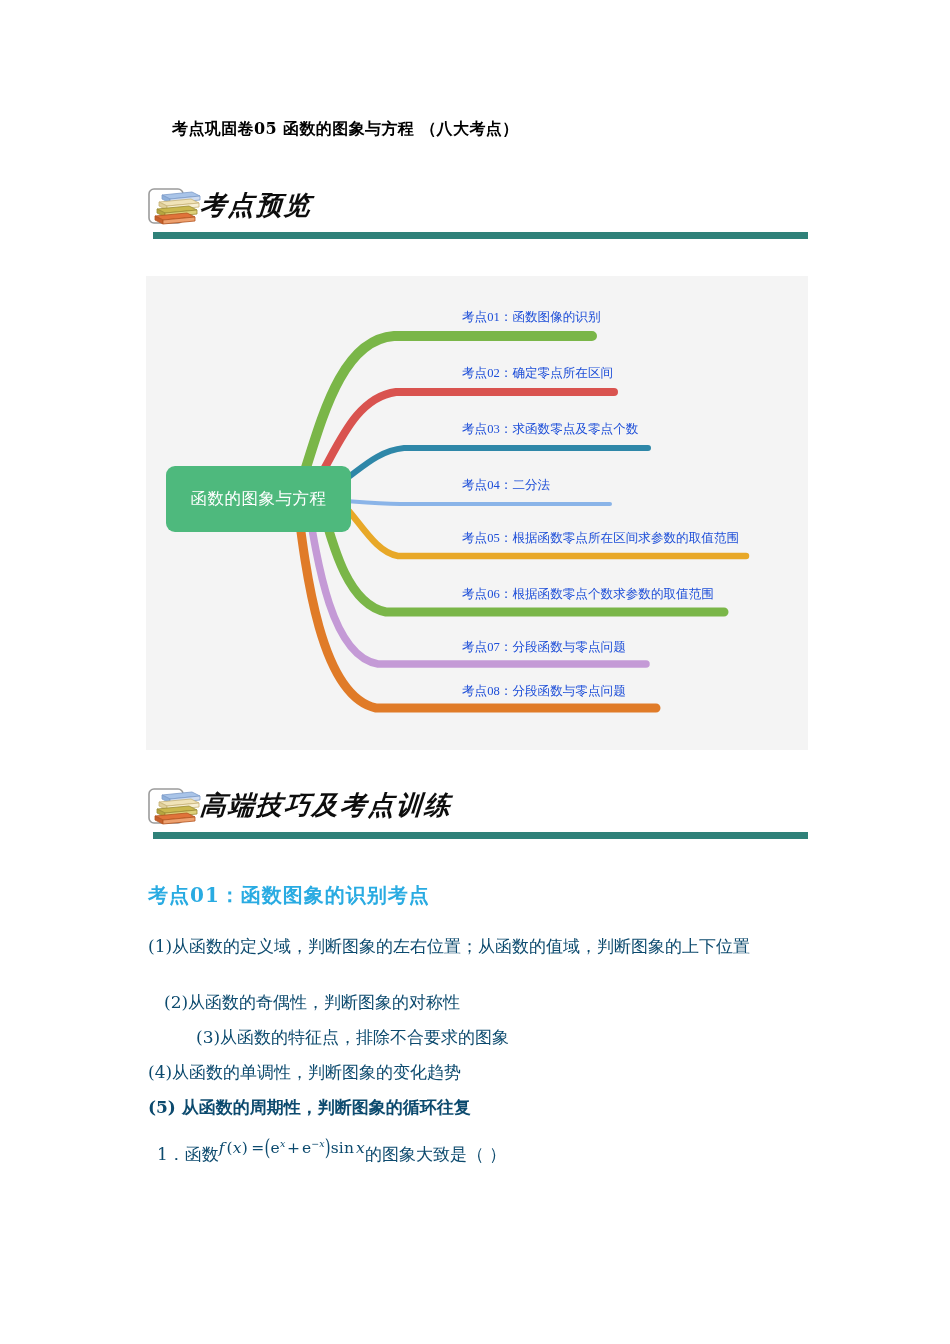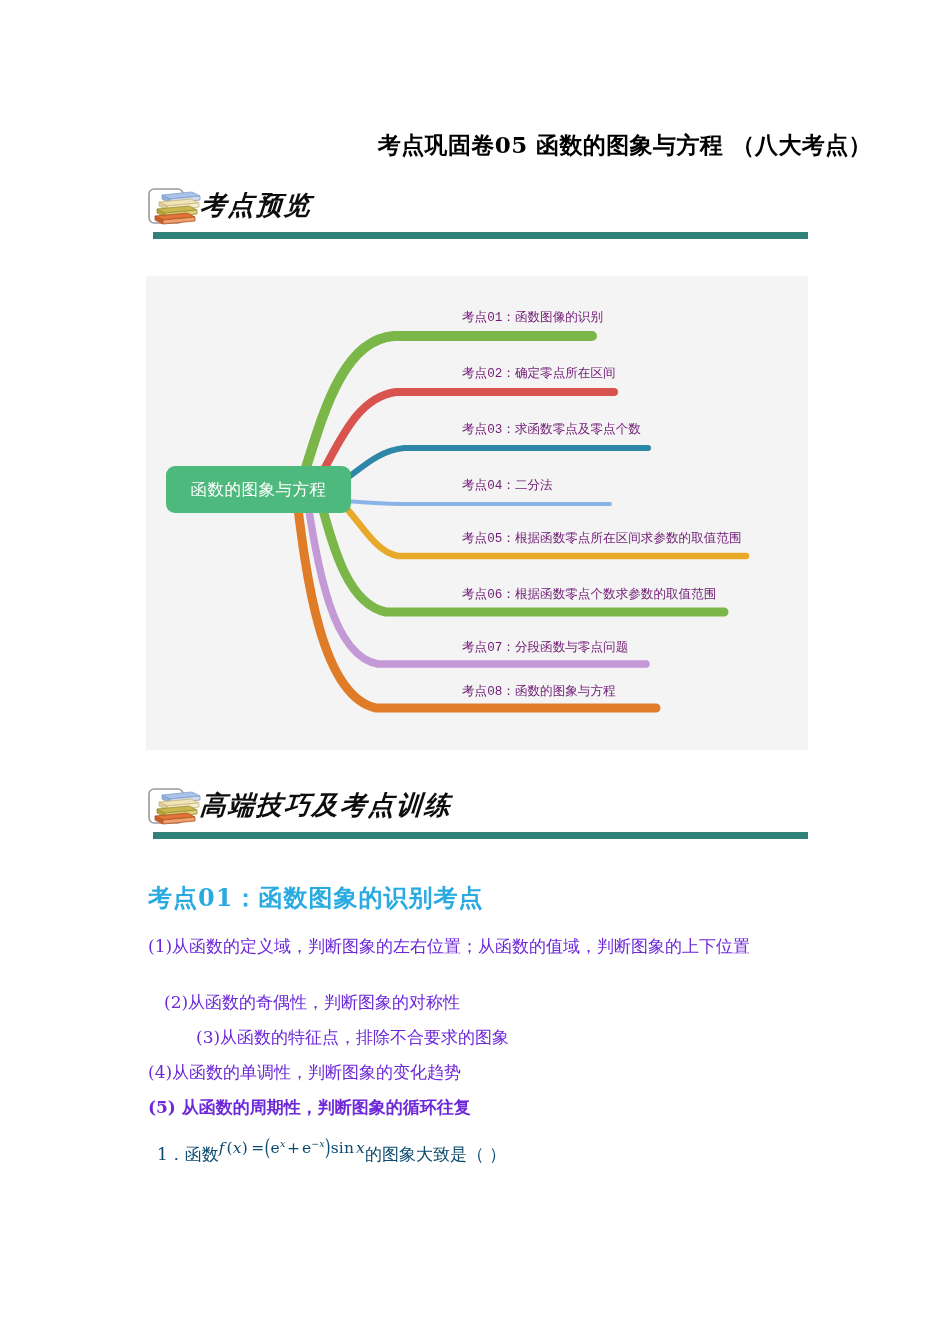--- a/index.html
+++ b/index.html
@@ -20,30 +20,29 @@
     position: absolute;
     left: 0; top: 0;
     width: 950px;
     height: 1344px;
   }
 
   
   .doc-title {
     position: absolute;
     left: 172px;
-    top: 128px;
+    top: 112px;
     width: 700px;
     font-family: "DejaVu Serif", "Liberation Serif", serif;
     font-weight: bold;
-    font-size: 23px;
+    font-size: 16px;
     letter-spacing: 0.4px;
     line-height: 34px;
     color: #000000;
     white-space: nowrap;
-    text-align: right;
   }
 
   
   .section-head {
     position: absolute;
     left: 148px;
   }
   .book-icon {
     position: absolute;
     left: 0;
@@ -82,63 +81,63 @@
     position: absolute;
     left: 0; top: 0;
     width: 662px;
     height: 474px;
   }
   .mm-center {
     position: absolute;
     left: 20px;
     top: 190px;
     width: 185px;
-    height: 47px;
+    height: 66px;
     background: #4eb97d;
     border-radius: 9px;
     display: flex;
     align-items: center;
     justify-content: center;
     z-index: 5;
   }
   .mm-center-label {
     font-family: "DejaVu Sans", "Liberation Sans", sans-serif;
     font-size: 16.5px;
     color: #ffffff;
     letter-spacing: 0.5px;
     white-space: nowrap;
   }
   .mm-leaf {
     position: absolute;
-    font-family: Liberation Mono, monospace;
+    font-family: Liberation Serif, serif;
     font-size: 12.6px;
-    color: #701a75;
+    color: #1d4ed8;
     white-space: nowrap;
     z-index: 4;
   }
 
   
   .kp-heading {
     position: absolute;
     left: 148px;
     font-family: "DejaVu Serif", "Liberation Serif", serif;
     font-weight: bold;
-    font-size: 24px;
+    font-size: 20px;
     letter-spacing: 1px;
     color: #29abe2;
     white-space: nowrap;
   }
   .para {
     position: absolute;
     left: 148px;
     width: 620px;
     font-family: "DejaVu Serif", "Liberation Serif", serif;
     font-size: 17px;
     line-height: 28px;
-    color: #6d28d9;
+    color: #0c4a6e;
   }
   .q-line {
     position: absolute;
     left: 157px;
     width: 660px;
     font-family: "DejaVu Serif", "Liberation Serif", serif;
     font-size: 17px;
     color: #0c4a6e;
     white-space: nowrap;
   }
@@ -223,21 +222,21 @@
       <span class="mm-center-label">函数的图象与方程</span>
     </div>
 
     <div class="mm-leaf" style="left:316px; top:33px;">考点01：函数图像的识别</div>
     <div class="mm-leaf" style="left:316px; top:89px;">考点02：确定零点所在区间</div>
     <div class="mm-leaf" style="left:316px; top:145px;">考点03：求函数零点及零点个数</div>
     <div class="mm-leaf" style="left:316px; top:201px;">考点04：二分法</div>
     <div class="mm-leaf" style="left:316px; top:254px;">考点05：根据函数零点所在区间求参数的取值范围</div>
     <div class="mm-leaf" style="left:316px; top:310px;">考点06：根据函数零点个数求参数的取值范围</div>
     <div class="mm-leaf" style="left:316px; top:363px;">考点07：分段函数与零点问题</div>
-    <div class="mm-leaf" style="left:316px; top:407px;">考点08：函数的图象与方程</div>
+    <div class="mm-leaf" style="left:316px; top:407px;">考点08：分段函数与零点问题</div>
   </div>
 
   <div class="section-head" style="top:786px; width:660px; height:56px;">
     <span class="book-icon">
       <svg width="56" height="42" viewBox="0 0 56 42">
         <rect x="1" y="3" width="34" height="34" rx="5" ry="5" fill="#ffffff" stroke="#9b9b9b" stroke-width="1.6"></rect>
         <g>
           <path d="M14 9 L44 6 L52 10 L22 13 Z" fill="#a9c4e8" stroke="#7d9cc9" stroke-width="0.8"></path>
           <path d="M14 9 L22 13 L22 17 L14 13 Z" fill="#8fb0db" stroke="#7d9cc9" stroke-width="0.8"></path>
           <path d="M22 13 L52 10 L52 14 L22 17 Z" fill="#cfdcf0" stroke="#7d9cc9" stroke-width="0.8"></path>

